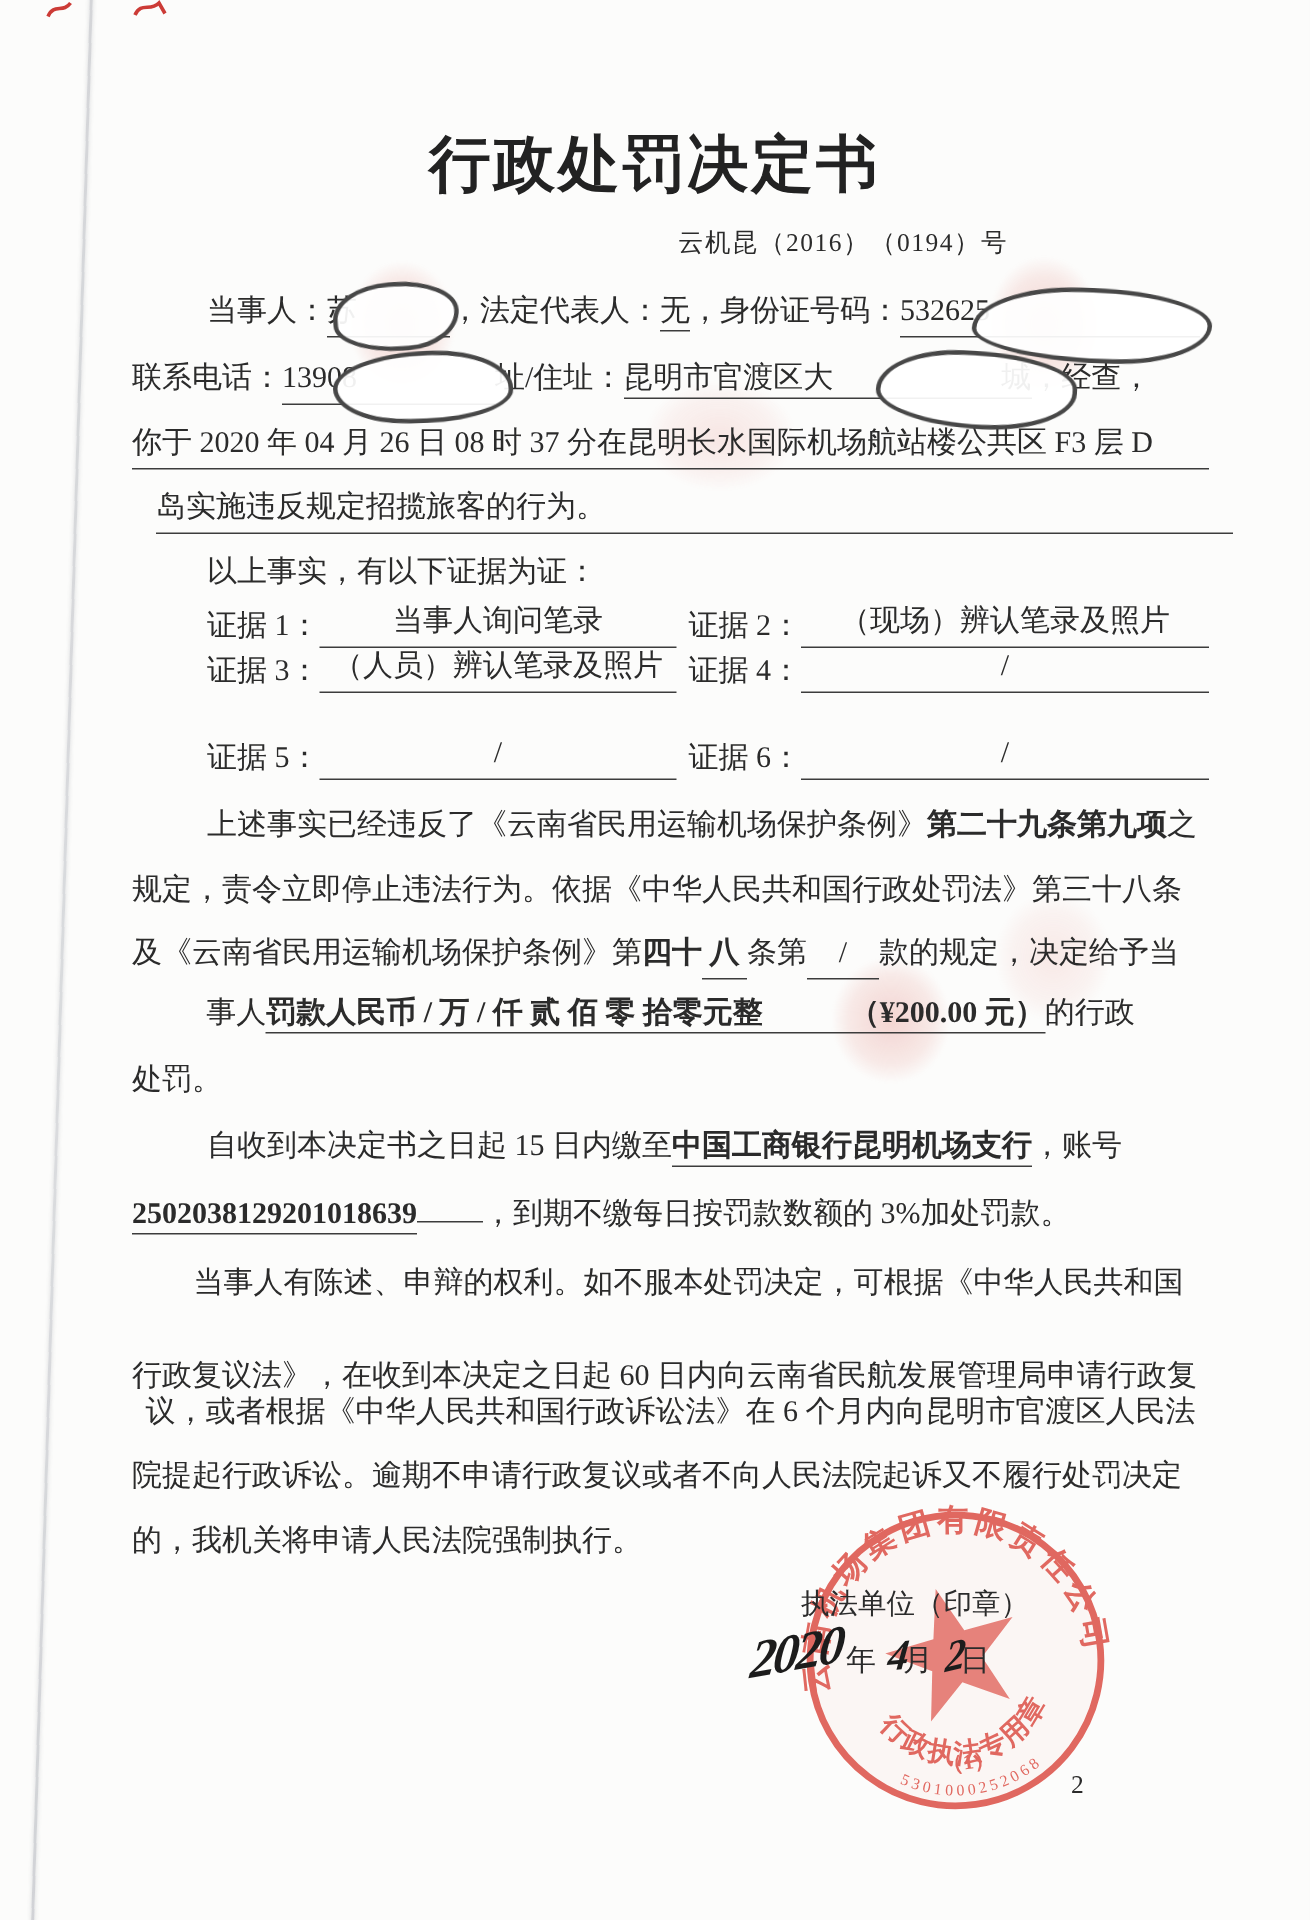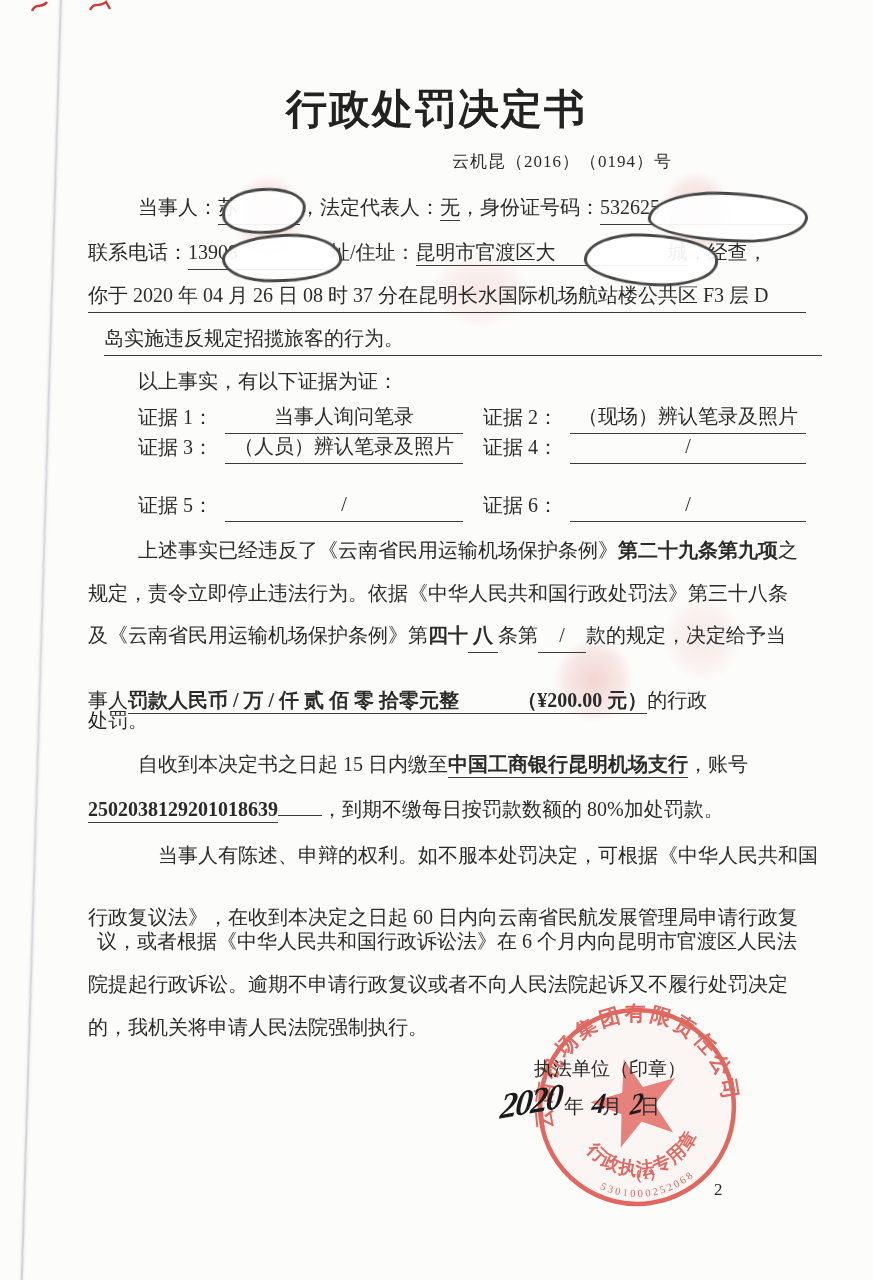--- a/index.html
+++ b/index.html
@@ -26,29 +26,29 @@
   .title {
     position:absolute; top:82px; left:0; width:100%;
     text-align:center; font-size:41px; font-weight:bold; letter-spacing:2px; color:#222;
   }
   .docnum { position:absolute; top:150px; left:452px; font-size:17px; letter-spacing:1px; }
   .line {
     position:absolute; left:88px; width:718px; height:30px; line-height:30px;
     font-size:20px; white-space:nowrap;
   }
   .indent { padding-left:50px; }
-  .indent-sm { padding-left:41px;text-align:center; }
+  .indent-sm { padding-left:41px; }
   .b { font-weight:bold; }
   .u { border-bottom:1.6px solid #3c3c3c; padding-bottom:2px; }
   .sp { display:inline-block; }
   .full-ul { border-bottom:1.6px solid #3c3c3c; height:32px; }
   .iw { display:inline-block; }
   .ctr { text-align:center; }
   
-  .ev-row { display:flex; align-items:center; padding-left:50px; width:668px;gap:12px; }
+  .ev-row { display:flex; align-items:flex-end; padding-left:50px; width:668px; }
   .ev-label { flex:none; }
   .ev-v1 { flex:none; width:238px; text-align:center; border-bottom:1.6px solid #3c3c3c; padding-bottom:2px; }
   .ev-v2 { flex:1; text-align:center; border-bottom:1.6px solid #3c3c3c; padding-bottom:2px; }
   .ev-l2 { flex:none; margin-left:8px; }
   
   .blob {
     position:absolute; background:rgba(255,255,255,.93);
     border:3px solid #474747; filter:blur(.4px); z-index:6;
   }
   
@@ -115,30 +115,30 @@
       <span class="ev-v2">/</span>
   </div>
 
   <div class="line indent" style="top:535px;">
     <span>上述事实已经违反了《云南省民用运输机场保护条例》</span><span class="b">第二十九条第九项</span><span>之</span>
   </div>
   <div class="line" style="top:578px;">规定，责令立即停止违法行为。依据《中华人民共和国行政处罚法》第三十八条</div>
   <div class="line" style="top:620px;">
     <span>及《云南省民用运输机场保护条例》第</span><span class="b">四十</span><span class="u b iw ctr" style="min-width:30px;">八</span><span>条第</span><span class="u iw ctr" style="width:48px;">/</span><span>款的规定，决定给予当</span>
   </div>
-  <div class="line" style="top:685px;">
+  <div class="line" style="top:660px;text-align:center;">
     <span>事人</span><span class="u b"><span>罚款人民币 / 万 / 仟 贰 佰 零 拾零元整</span><span class="sp" style="width:58px;"></span><span>（¥200.00 元）</span></span><span>的行政</span>
   </div>
   <div class="line" style="top:705px;">处罚。</div>
 
   <div class="line indent" style="top:749px;">
     <span>自收到本决定书之日起 15 日内缴至</span><span class="u b">中国工商银行昆明机场支行</span><span>，账号</span>
   </div>
   <div class="line" style="top:794px;">
-    <span class="u b">2502038129201018639</span><span class="u sp" style="width:44px;"></span><span>，到期不缴每日按罚款数额的 80%加处罚款。</span>
+    <span class="u b">2502038129201018639</span><span class="u sp" style="width:44px;"></span><span>，到期不缴每日按罚款数额的 3%加处罚款。</span>
   </div>
 
   <div class="line indent-sm" style="top:840px;">当事人有陈述、申辩的权利。如不服本处罚决定，可根据《中华人民共和国</div>
   <div class="line" style="top:902px;">行政复议法》，在收到本决定之日起 60 日内向云南省民航发展管理局申请行政复</div>
   <div class="line" style="top:926px;text-align:center;">议，或者根据《中华人民共和国行政诉讼法》在 6 个月内向昆明市官渡区人民法</div>
   <div class="line" style="top:969px;">院提起行政诉讼。逾期不申请行政复议或者不向人民法院起诉又不履行处罚决定</div>
   <div class="line" style="top:1012px;">的，我机关将申请人民法院强制执行。</div>
 
   <div class="blob" style="left:222px;top:188px;width:78px;height:40px;border-radius:55% 60% 50% 65%/60% 55% 65% 50%;transform:rotate(-4deg);"></div>
   <div class="blob" style="left:648px;top:192px;width:154px;height:44px;border-radius:50% 55% 45% 60%/65% 50% 60% 45%;transform:rotate(2deg);"></div>

